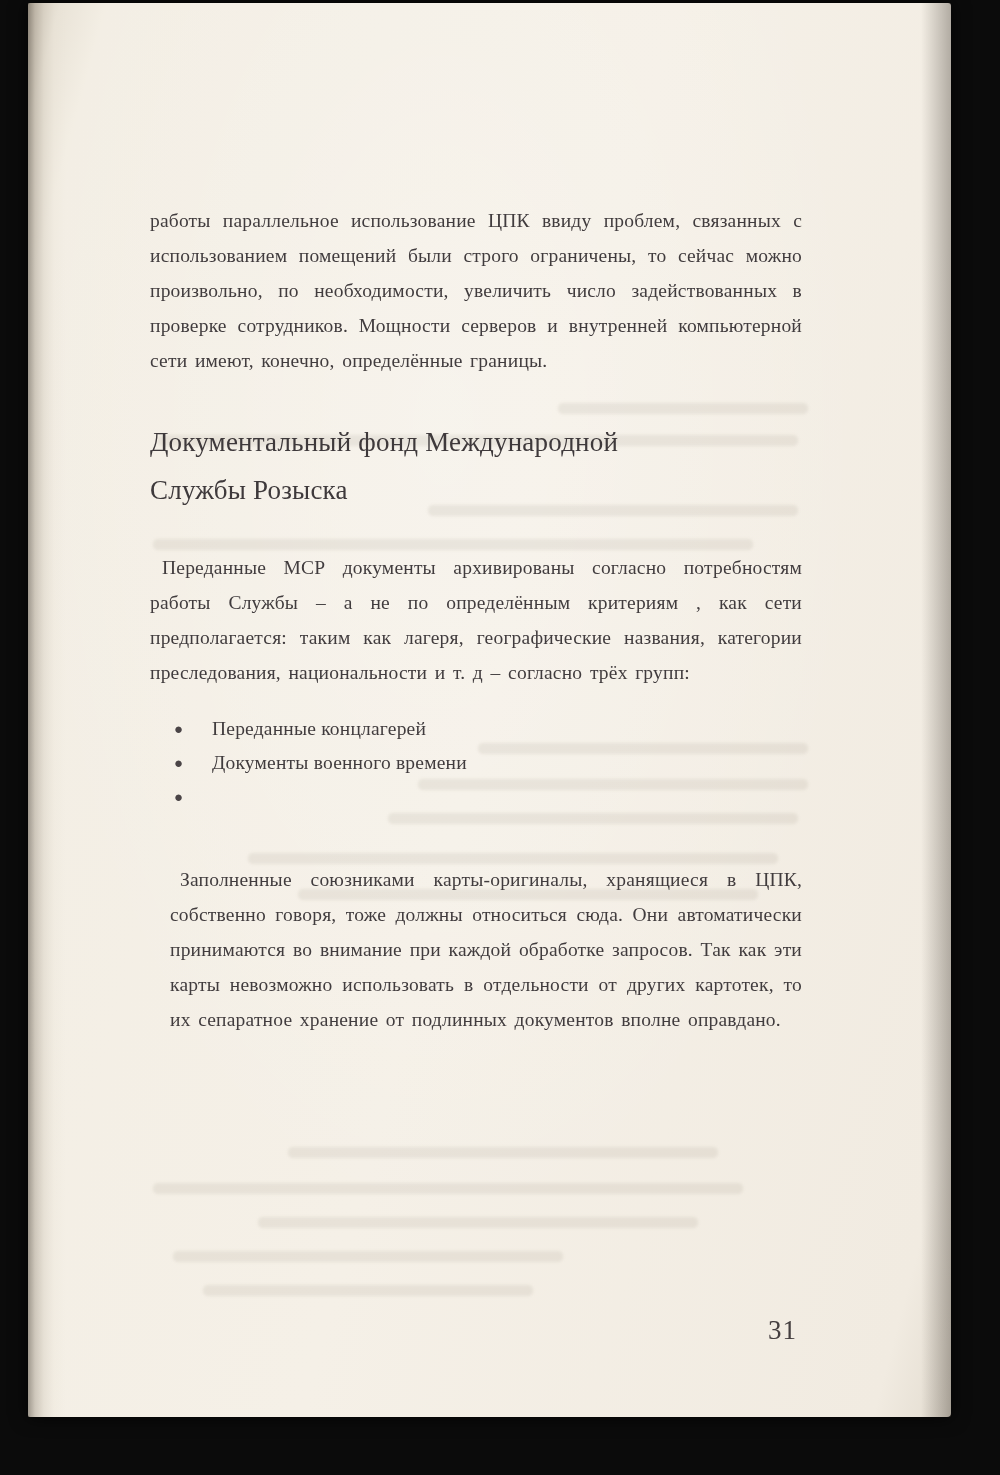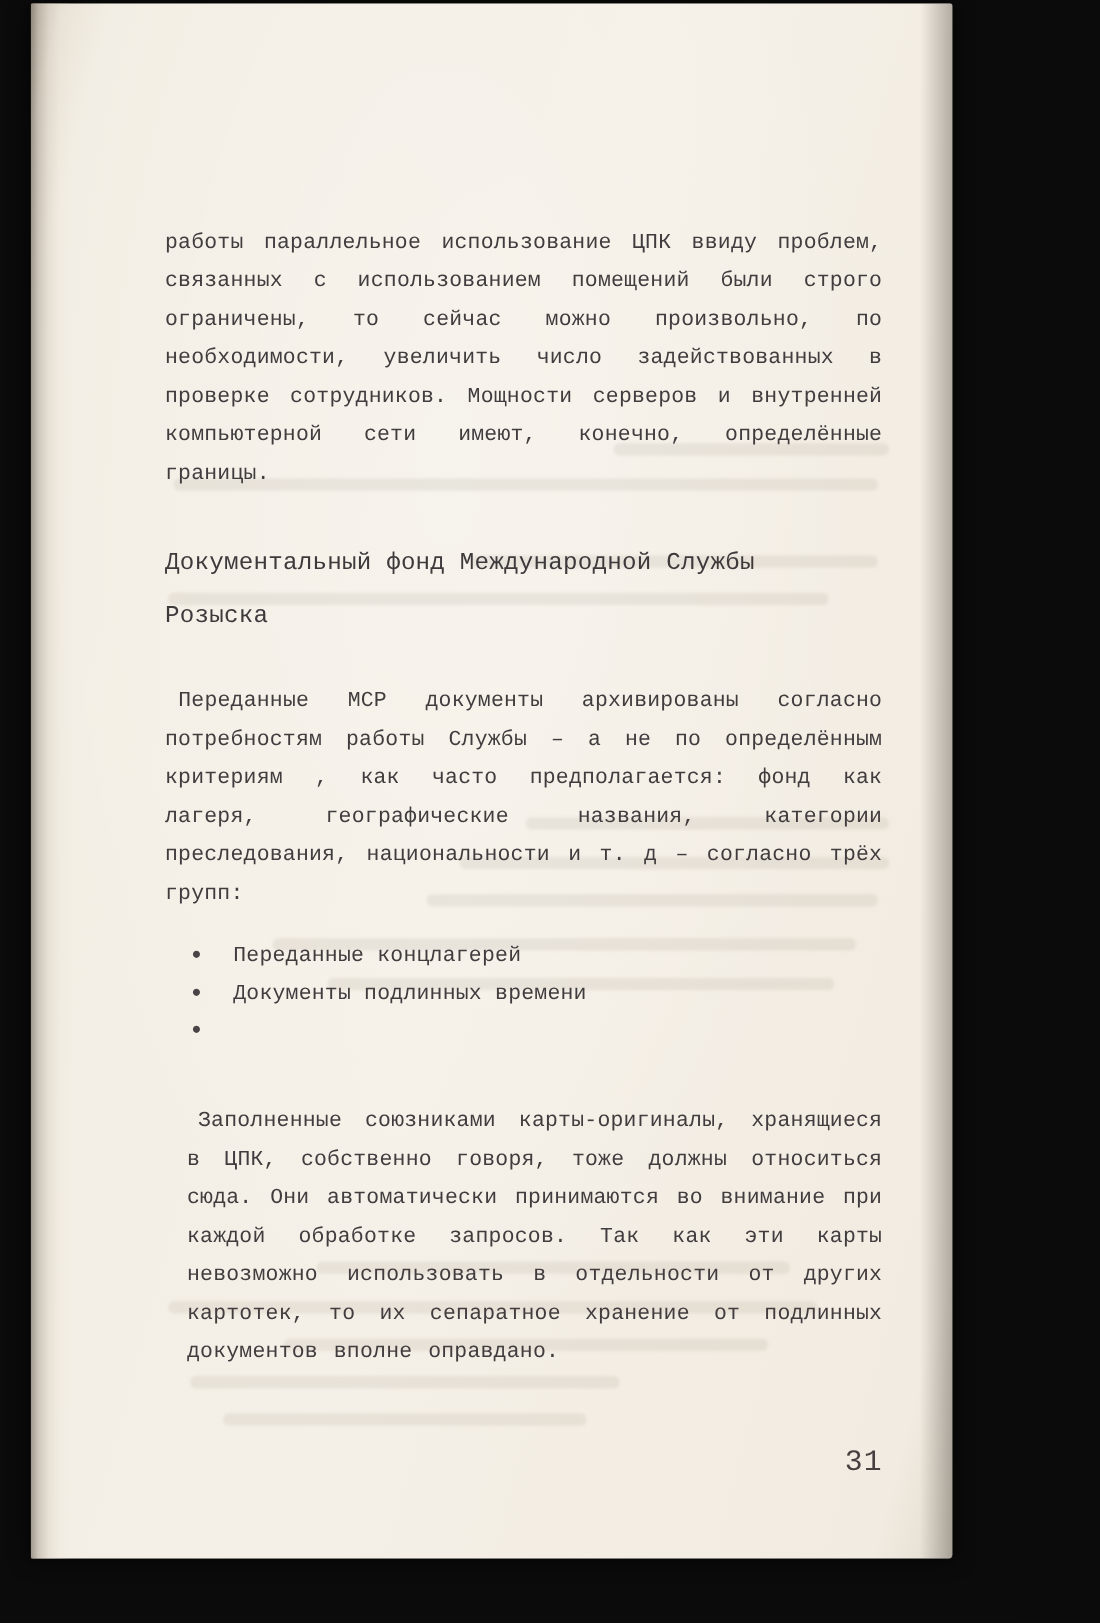--- a/index.html
+++ b/index.html
@@ -12,28 +12,27 @@
     position: relative;
     overflow: hidden;
     background: #0b0b0b;
     font-family: "Liberation Serif", serif;
   }
   
   .page {
     position: absolute;
     left: 28px;
     top: 3px;
-    width: 838px;
+    width: 923px;
     height: 1414px;
     background:
       radial-gradient(ellipse at 45% 30%, rgba(255,255,255,0.25) 0%, rgba(255,255,255,0) 60%),
       linear-gradient(105deg, #cdc5b8 0%, #e9e3d7 2.5%, #f3eee4 6%, #f5f0e7 50%, #f1ebe1 94%, #e2dbcf 100%);
     border-radius: 2px 3px 4px 2px;
     box-shadow: 0 0 18px rgba(0,0,0,0.8);
-    font-family: Liberation Mono, monospace;
   }
   
   .page::before {
     content: "";
     position: absolute;
     left: 0; top: 0; bottom: 0;
     width: 38px;
     background: linear-gradient(90deg,
       rgba(90,82,70,0.55) 0px,
       rgba(160,150,135,0.45) 7px,
@@ -64,21 +63,21 @@
     font-size: 19.5px;
     line-height: 35px;
     text-align: justify;
     word-spacing: 2.5px;
     letter-spacing: 0.2px;
   }
   .par-1 { margin-bottom: 40px; }
   .section-heading {
     margin: 0 0 36px 0;
     max-width: 566px;
-    font-size: 22px;
+    font-size: 27px;
     line-height: 48px;
     font-weight: normal;
     letter-spacing: 0.2px;
     color: #3e393b;
     text-align: left;
   }
   .par-2 { text-indent: 12px; margin-bottom: 22px; }
   .bullet-list {
     list-style: none;
     margin: 0 0 48px 0;
@@ -150,30 +149,30 @@
   <div class="ghost g12"></div>
   <div class="ghost g13"></div>
   <div class="ghost g14"></div>
 
   <div class="text-block">
 
     <p class="body-par par-1">работы параллельное использование ЦПК ввиду проблем, связанных с использованием помещений были строго ограничены, то сейчас можно произвольно, по необходимости, увеличить число задействованных в проверке сотрудников. Мощности серверов и внутренней компьютерной сети имеют, конечно, определённые границы.</p>
 
     <h2 class="section-heading">Документальный фонд Международной Службы Розыска</h2>
 
-    <p class="body-par par-2">Переданные МСР документы архивированы согласно потребностям работы Службы – а не по определённым критериям , как часто предполагается: фонд как лагеря, географические названия, категории преследования, национальности и т. д – согласно трёх групп:</p>
+    <p class="body-par par-2">Переданные МСР документы архивированы согласно потребностям работы Службы – а не по определённым критериям , как сети предполагается: таким как лагеря, географические названия, категории преследования, национальности и т. д – согласно трёх групп:</p>
 
     <ul class="bullet-list">
       <li>
         <span class="bullet-mark">●</span>
         <span>Переданные концлагерей</span>
       </li>
       <li>
         <span class="bullet-mark">●</span>
-        <span>Документы подлинных времени</span>
+        <span>Документы военного времени</span>
       </li>
       <li>
         <span class="bullet-mark">●</span>
       </li>
     </ul>
 
     <p class="body-par par-3">Заполненные союзниками карты-оригиналы, хранящиеся в ЦПК, собственно говоря, тоже должны относиться сюда. Они автоматически принимаются во внимание при каждой обработке запросов. Так как эти карты невозможно использовать в отдельности от других картотек, то их сепаратное хранение от подлинных документов вполне оправдано.</p>
 
   </div>
 

